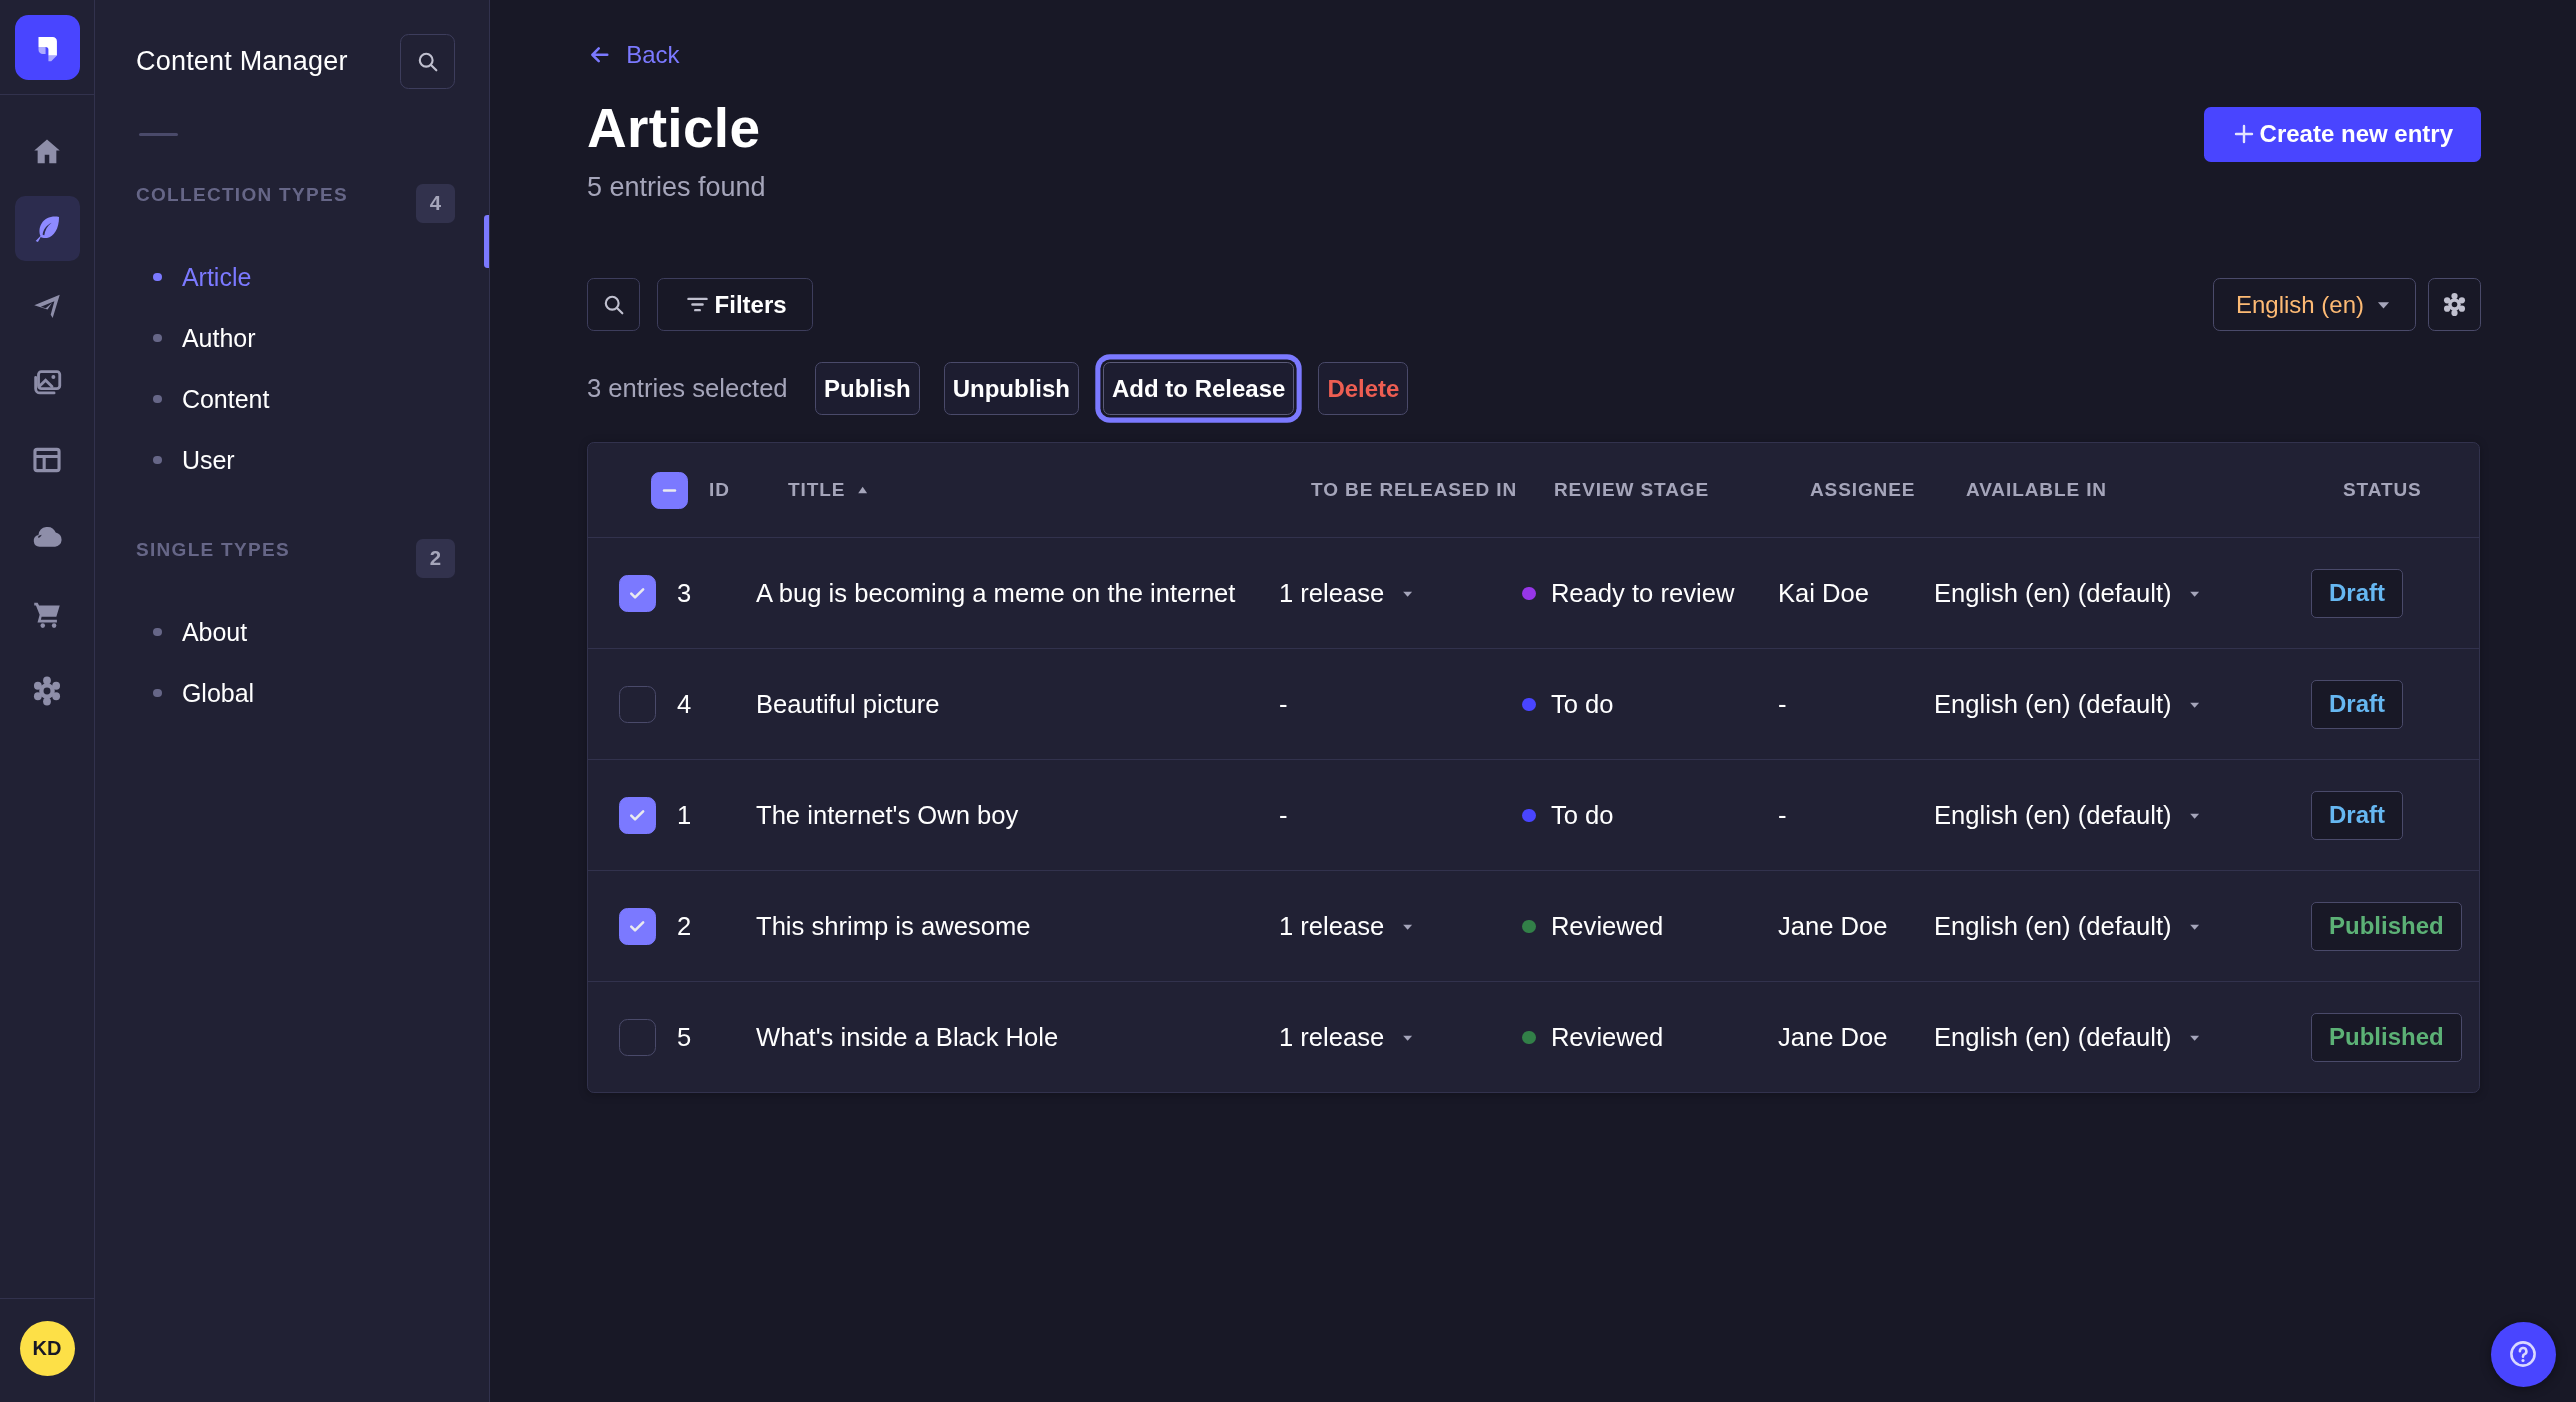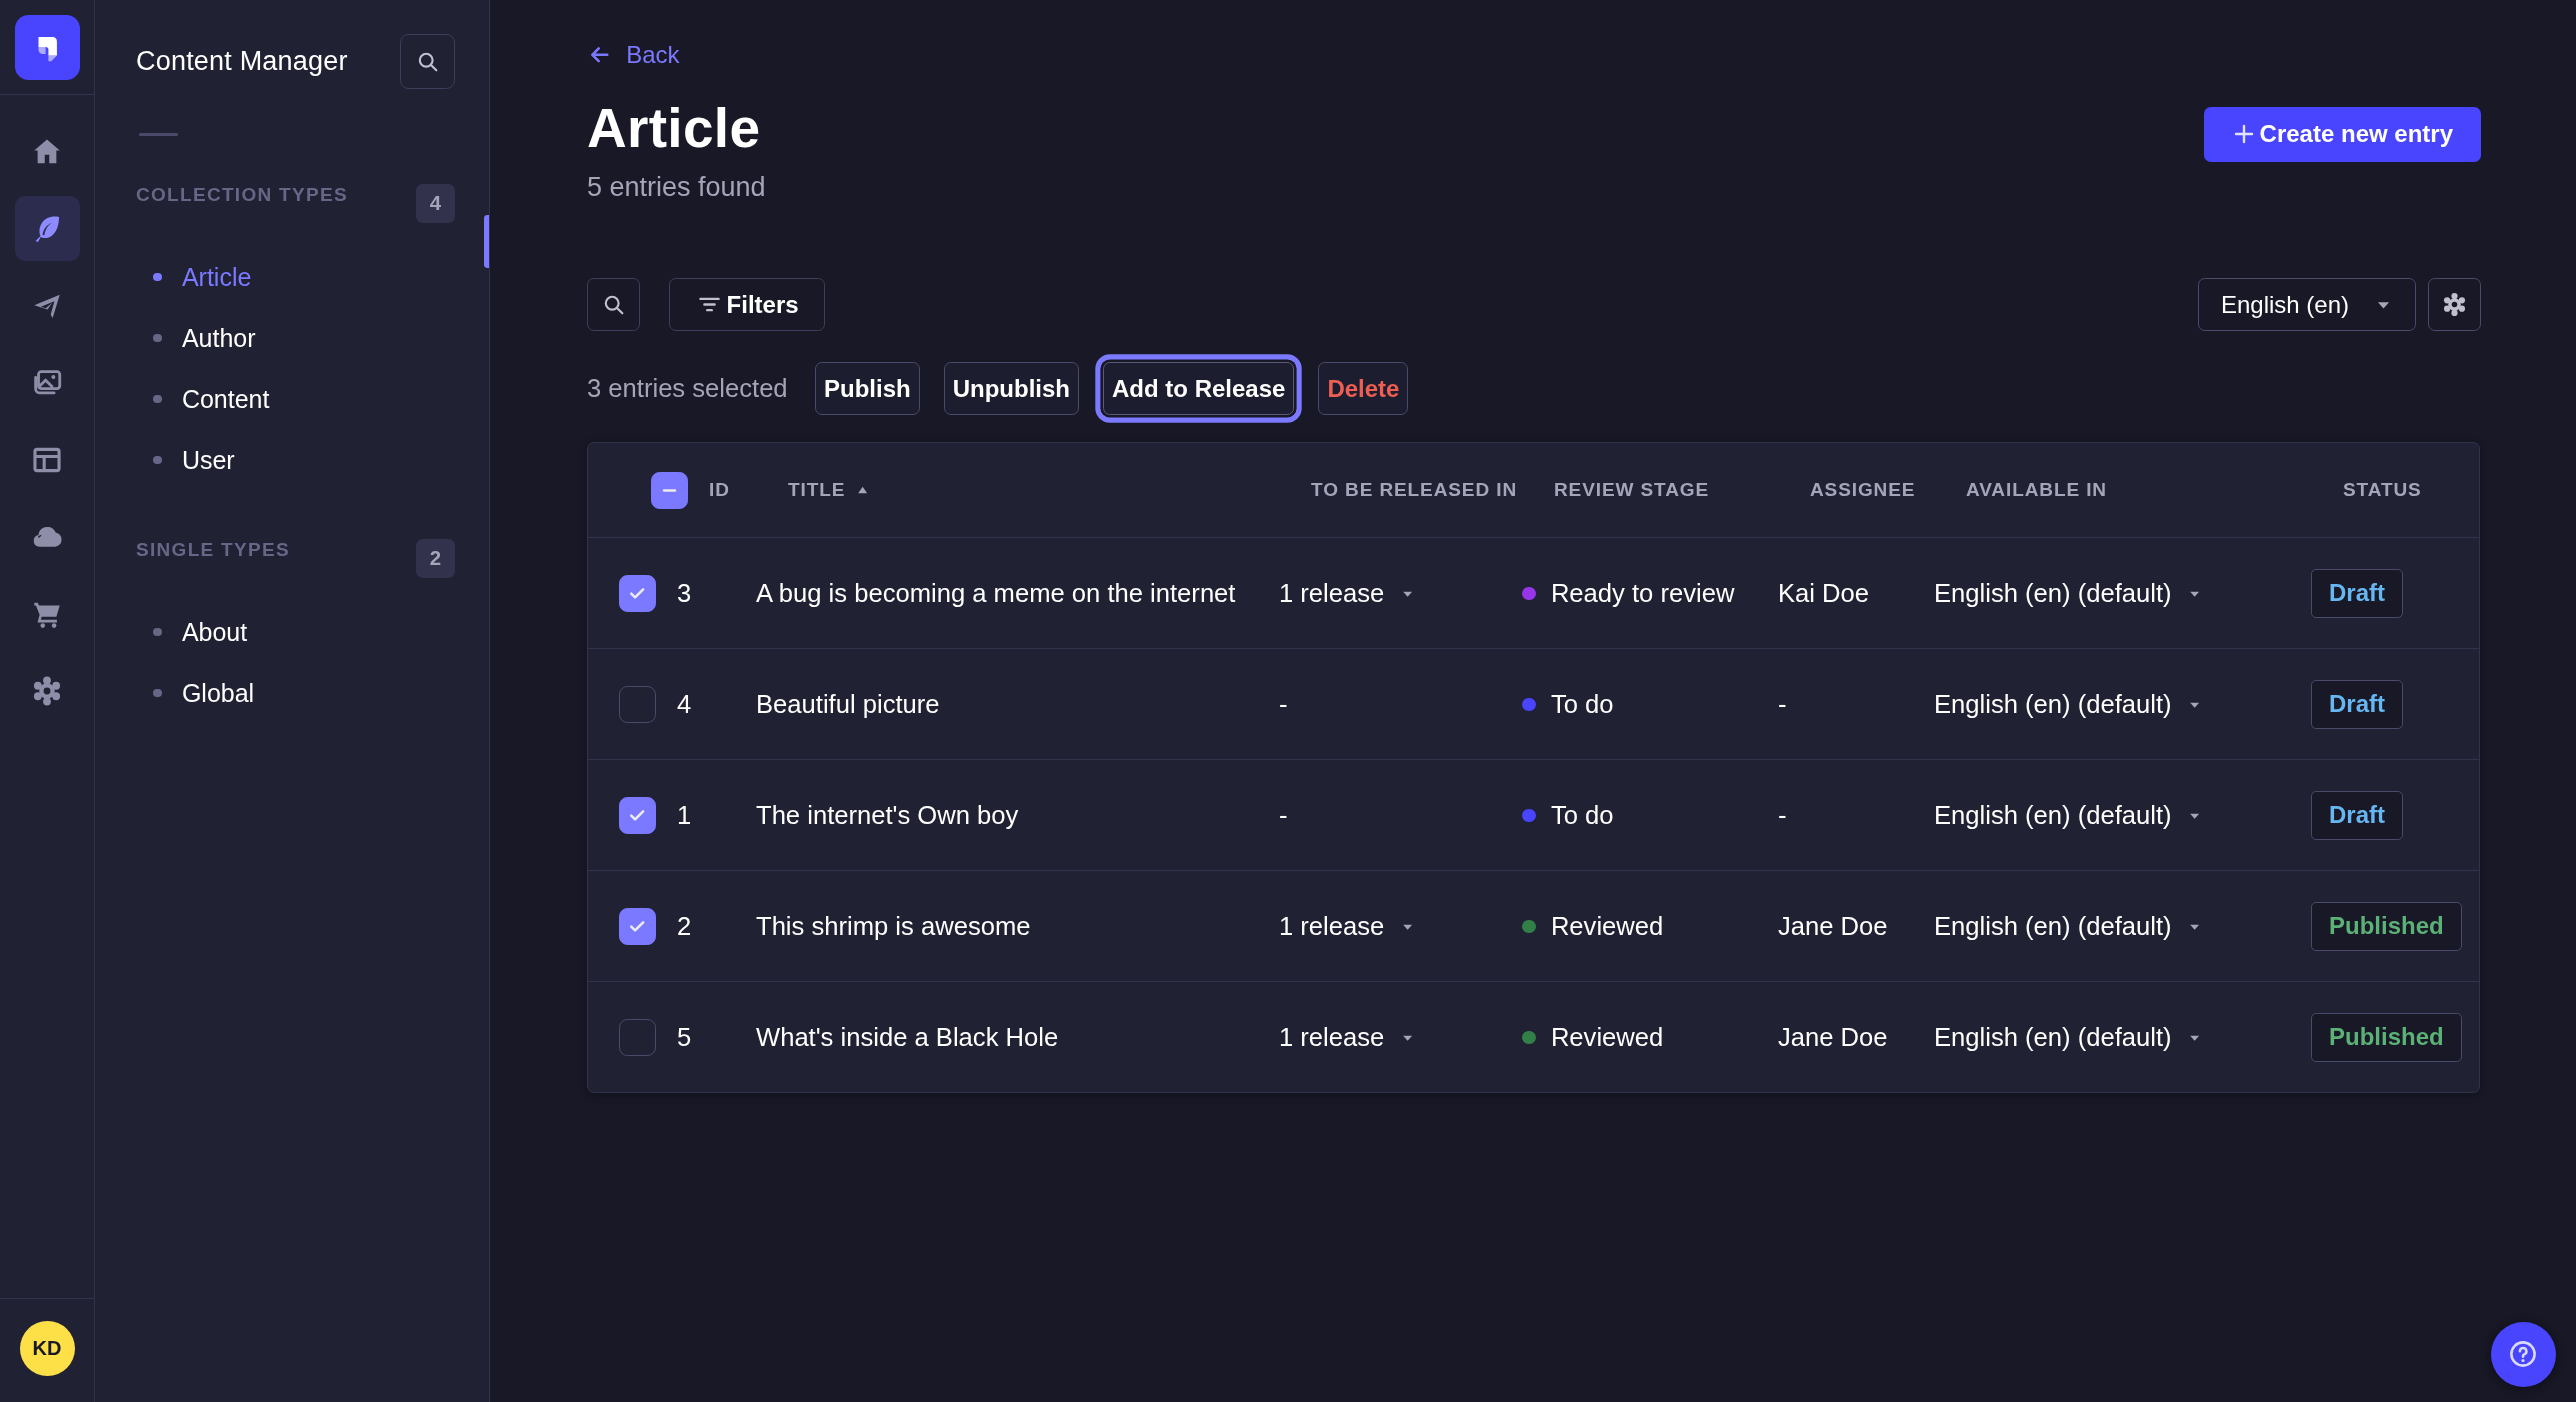--- a/index.html
+++ b/index.html
@@ -59,25 +59,25 @@
   .title-row{ display:flex; align-items:flex-start; justify-content:space-between; margin-top:25.6px; }
   .page-title{ font-size:55px; font-weight:700; letter-spacing:0.3px; }
   .subtitle{ margin-top:12px; font-size:27px; color:var(--txt-muted); }
   .btn{ display:inline-flex; align-items:center; justify-content:center; gap:4px; border-radius:6.8px;
         font-size:24px; font-weight:600; cursor:pointer; border:0.9px solid transparent;
         font-family:inherit; }
   .btn-primary{ background:var(--primary); color:#fff; height:55px; padding:0 27px; margin-top:10.2px; }
   .toolbar{ margin-top:75px; display:flex; align-items:center; }
   .square-btn{ width:53px; height:53px; border-radius:6.8px; border:0.9px solid #3d3d5c; background:transparent;
         color:#c0c0cf; display:flex; align-items:center; justify-content:center; cursor:pointer; }
-  .btn-filters{ height:53px; padding:0 25.6px; margin-left:29px; border:0.9px solid #3d3d5c;
+  .btn-filters{ height:53px; padding:0 25.6px; margin-left:17px; border:0.9px solid #3d3d5c;
         background:transparent; color:#fff; }
   .toolbar-right{ margin-left:auto; display:flex; align-items:center; gap:12px; }
   .select{ height:53px; padding:0 22px; border:0.9px solid var(--border2); border-radius:6.8px;
-        display:flex; align-items:center; gap:25px; font-size:24px; color:#ffffff; cursor:pointer;
+        display:flex; align-items:center; gap:10px; font-size:24px; color:#fdba74; cursor:pointer;
         background:transparent; }
   .sel-gear{ border-color:var(--border2); }
 
   .selection-row{ margin-top:31px; display:flex; align-items:center; gap:24px; }
   .selection-text{ font-size:25.6px; color:var(--txt-muted); margin-right:3.4px; }
   .btn-tertiary{ height:53px; padding:0 8px; background:#1d1d30; border:0.9px solid var(--border2); color:#fff; }
   .btn-focused{ border:0.9px solid #5b5b79; box-shadow:0 0 0 2.6px #181826, 0 0 0 7.7px #7b79ff; }
   .btn-danger{ color:#ee5e52; }
 
   

